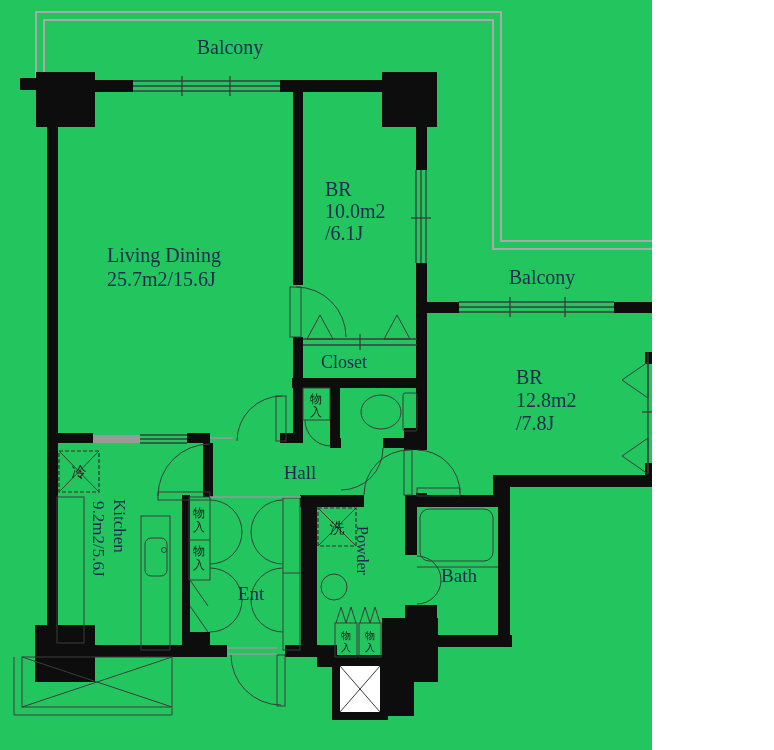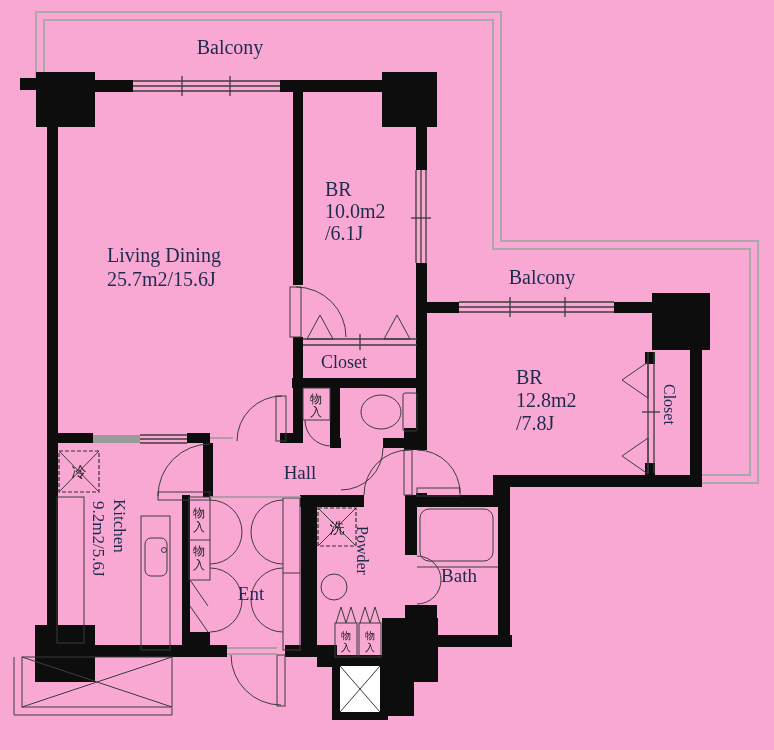--- a/index.html
+++ b/index.html
@@ -1,16 +1,16 @@
 <!DOCTYPE html>
 <html><head>
 <meta charset="utf-8">
 <style>
   html,body{margin:0;padding:0;background:#ffffff;}
-  .stage{position:relative;width:774px;height:750px;background:#f9a8d4;overflow:hidden;
+  .stage{position:relative;width:652px;height:750px;background:#22c55e;overflow:hidden;
          font-family:"Liberation Serif","DejaVu Serif",serif;}
   svg{display:block;}
   text{font-family:"Liberation Serif","DejaVu Serif",serif;fill:#1c2b4d;}
   text.cjk{fill:#1a1a1a;font-family:"DejaVu Sans",sans-serif;}
   .wall{fill:#0d0d0d;stroke:none;}
   .thin{fill:none;stroke:#3c3c3c;stroke-width:1.3;}
   .thin2{fill:none;stroke:#3c3c3c;stroke-width:1;}
   .rail{fill:none;stroke:#a9a9a9;stroke-width:2;}
   .gray{fill:none;stroke:#999999;stroke-width:1.5;}
   .hatch{fill:#9a9a9a;}

